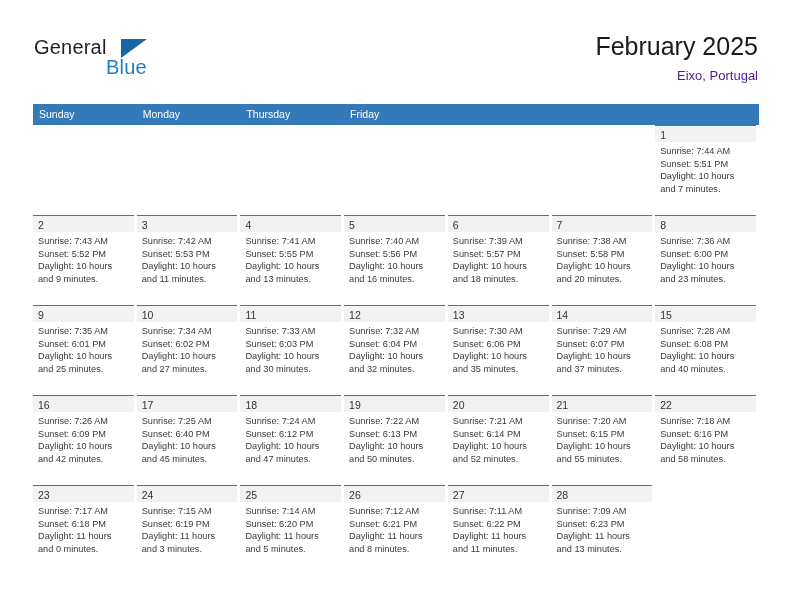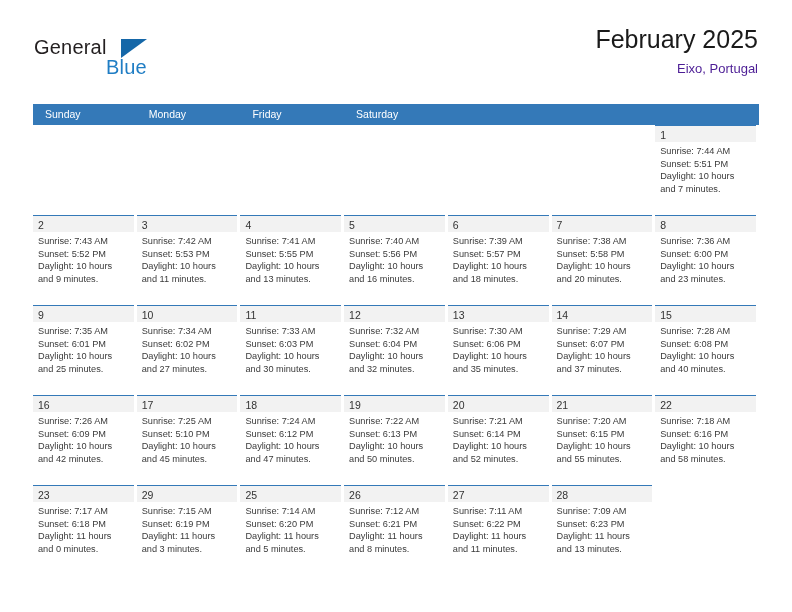--- a/index.html
+++ b/index.html
@@ -63,21 +63,21 @@
     top: 3px;
     width: 0;
     height: 0;
     border-left: 26px solid #1567a8;
     border-bottom: 19px solid transparent;
   }
 
   .title-block {
     position: absolute;
     right: 34px;
-    top: 24px;
+    top: 31px;
     text-align: right;
   }
   .cal-title {
     font-size: 25px;
     color: #1a1a1a;
     line-height: 30px;
     font-weight: normal;
     margin: 0;
     white-space: nowrap;
   }
@@ -99,21 +99,21 @@
 
   .dow-row {
     display: flex;
     width: 726px;
     height: 21px;
     background: #3479b8;
   }
   .dow-cell {
     width: 103.71px;
     box-sizing: border-box;
-    padding-left: 12px;
+    padding-left: 6px;
     color: #ffffff;
     font-size: 10.5px;
     line-height: 21px;
     white-space: nowrap;
     overflow: hidden;
   }
 
   .week-row {
     display: flex;
     width: 726px;
@@ -188,22 +188,22 @@
       <div class="cal-location">Eixo, Portugal</div>
     </div>
 
   </div>
 
   <div class="calendar">
 
     <div class="dow-row">
       <div class="dow-cell">Sunday</div>
       <div class="dow-cell">Monday</div>
+      <div class="dow-cell">Thursday</div>
       <div class="dow-cell">Friday</div>
-      <div class="dow-cell">Saturday</div>
     </div>
 
     <div id="weeks-host">
         <div class="week-row">
           <div class="day-cell empty">
             <div class="cell-rule"></div>
           </div>
           <div class="day-cell empty">
             <div class="cell-rule"></div>
           </div>
@@ -417,21 +417,21 @@
               <div class="line">and 42 minutes.</div>
             </div>
           </div>
           <div class="day-cell">
             <div class="cell-rule"></div>
             <div class="daynum-band">
               <div class="daynum">17</div>
             </div>
             <div class="day-body">
               <div class="line">Sunrise: 7:25 AM</div>
-              <div class="line">Sunset: 5:10 PM</div>
+              <div class="line">Sunset: 6:40 PM</div>
               <div class="line">Daylight: 10 hours</div>
               <div class="line">and 45 minutes.</div>
             </div>
           </div>
           <div class="day-cell">
             <div class="cell-rule"></div>
             <div class="daynum-band">
               <div class="daynum">18</div>
             </div>
             <div class="day-body">
@@ -499,21 +499,21 @@
             <div class="day-body">
               <div class="line">Sunrise: 7:17 AM</div>
               <div class="line">Sunset: 6:18 PM</div>
               <div class="line">Daylight: 11 hours</div>
               <div class="line">and 0 minutes.</div>
             </div>
           </div>
           <div class="day-cell">
             <div class="cell-rule"></div>
             <div class="daynum-band">
-              <div class="daynum">29</div>
+              <div class="daynum">24</div>
             </div>
             <div class="day-body">
               <div class="line">Sunrise: 7:15 AM</div>
               <div class="line">Sunset: 6:19 PM</div>
               <div class="line">Daylight: 11 hours</div>
               <div class="line">and 3 minutes.</div>
             </div>
           </div>
           <div class="day-cell">
             <div class="cell-rule"></div>

